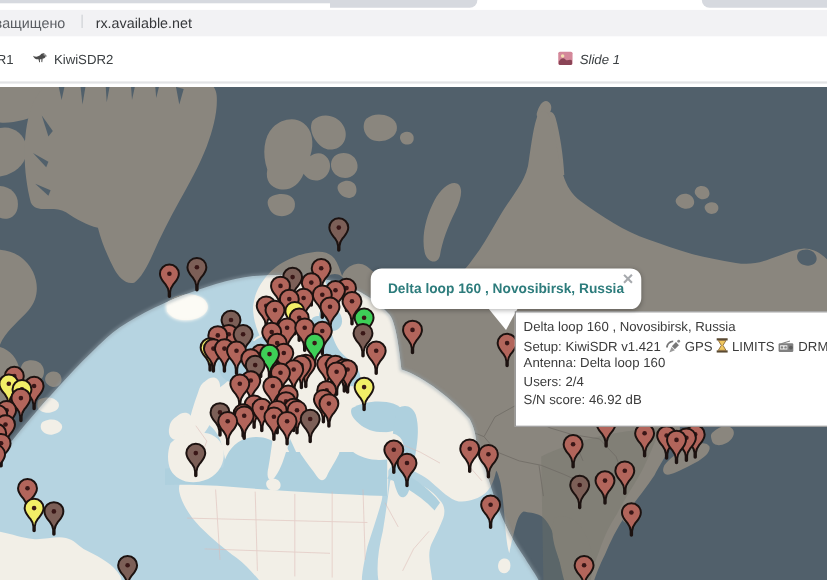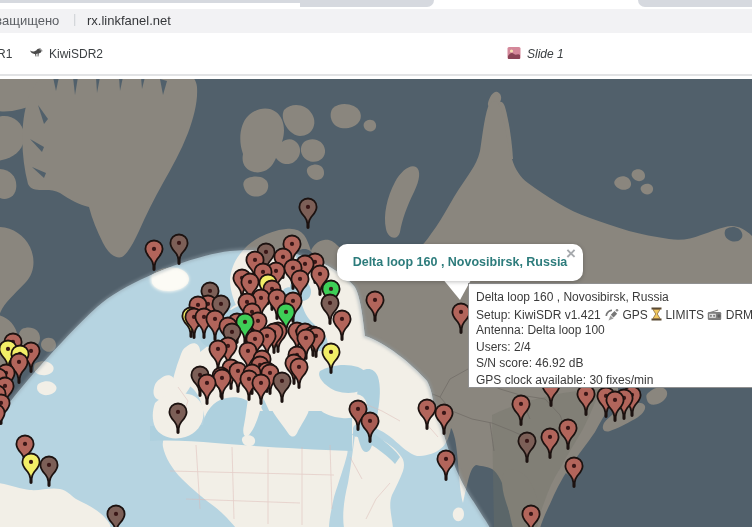--- a/index.html
+++ b/index.html
@@ -569,21 +569,21 @@
         </g>
       </g>
 </svg></div>
 <div id="chrome">
   <div class="tabrem" style="left:0;top:0;width:433px;height:2.5px;"></div>
   <div class="tabrem" style="left:300px;top:0;width:134px;height:7px;border-bottom-right-radius:8px;"></div>
   <div class="tabrem" style="left:638px;top:0;width:114px;height:7px;border-bottom-left-radius:8px;"></div>
   <div id="omni">
       <span style="left:-4px;color:#5b5e63">защищено</span>
       <span style="left:73px;top:2px;color:#cfd2d6">|</span>
-      <span style="left:87px;color:#35373a">rx.linkfanel.net</span>
+      <span style="left:87px;color:#35373a">rx.available.net</span>
     </div>
   <div id="bkbar">
     <span class="bk" style="left:-3px;">R1</span>
     <span class="bk" style="left:29px;"><svg width="14" height="13" viewBox="0 0 14 13">
           <path d="M7.5,3.2 C8.2,1.8 10,1 11.3,1.6 C12.6,2.2 13,3.8 12.2,5 C11.6,5.9 10.6,6.3 9.8,6.2 L9.4,9.5 L8.6,9.4 L8.6,6.6 L7.2,7 L7.4,9.5 L6.6,9.5 L6,6.9 C3.8,7.2 1.8,5.8 1,3.6 C2.6,4.6 4.4,4.9 5.6,4.2 C6.2,3.8 6.9,3.4 7.5,3.2 Z" fill="#4a4a4a"></path>
           <circle cx="11.2" cy="2.8" r="0.55" fill="#fff"></circle>
           <path d="M12.8,3.4 L14,3.9 L12.9,4.3 Z" fill="#4a4a4a"></path>
         </svg>KiwiSDR2</span>
     <span class="bk" style="left:507px;font-style:italic;"><svg width="14" height="14" viewBox="0 0 14 14">
           <rect x="0.5" y="1" width="13" height="12" rx="1.5" fill="#d4889a"></rect>
@@ -616,17 +616,16 @@
       </svg> LIMITS <svg width="15" height="12" viewBox="0 0 15 12">
         <g>
           <rect x="0.8" y="3" width="13.4" height="8" rx="1.2" fill="#808080"></rect>
           <rect x="2.2" y="4.8" width="6.6" height="4" fill="#e8e8e8"></rect>
           <circle cx="3.9" cy="6.8" r="1.1" fill="#808080"></circle>
           <circle cx="7.1" cy="6.8" r="1.1" fill="#808080"></circle>
           <circle cx="12" cy="7" r="1.7" fill="#5e5e5e"></circle>
           <path d="M3,3 L11,0.5 L11.3,1.5 L3.8,3.8 Z" fill="#808080"></path>
         </g>
       </svg> DRM</div>
-  <div class="ln" style="top:39px">Antenna: Delta loop 100</div>
+  <div class="ln" style="top:39px">Antenna: Delta loop 160</div>
   <div class="ln" style="top:55.5px">Users: 2/4</div>
   <div class="ln" style="top:72px">S/N score: 46.92 dB</div>
-  <div class="ln" style="top:88.5px">GPS clock available: 30 fixes/min</div>
 </div>
 
 </body></html>

